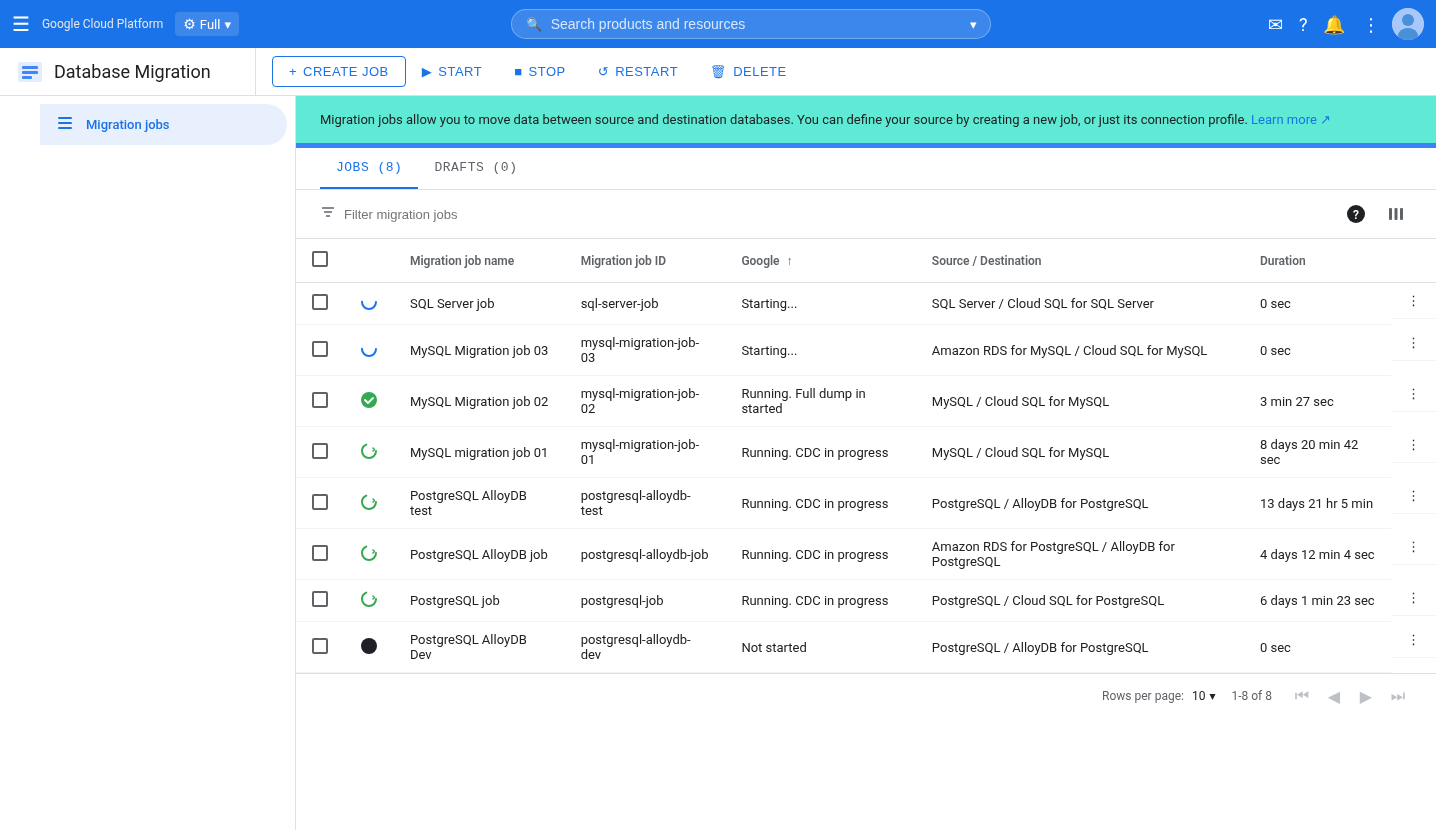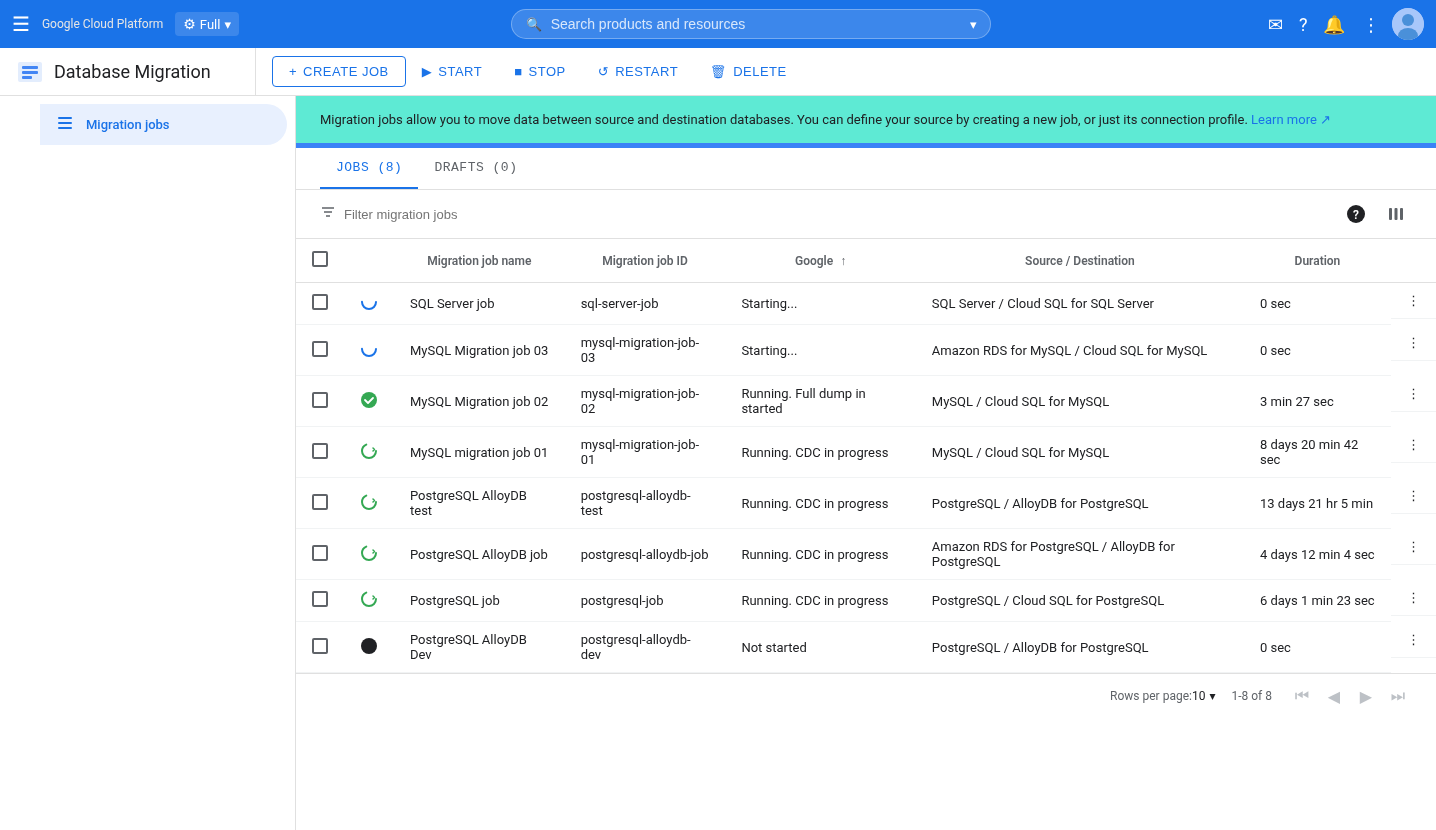--- a/index.html
+++ b/index.html
@@ -130,21 +130,21 @@
     }
     .toolbar-actions { display: flex; align-items: center; gap: 8px; }
     .toolbar-icon-btn {
       width: 32px; height: 32px; display: flex; align-items: center; justify-content: center;
       cursor: pointer; border-radius: 50%; color: #5f6368; font-size: 18px;
     }
 
     
     .data-table { width: 100%; border-collapse: collapse; }
     .data-table th {
-      text-align: center; padding: 12px 16px;
+      text-align: left; padding: 12px 16px;
       font-size: 12px; font-weight: 600; color: #5f6368;
       border-bottom: 1px solid #e0e0e0;
       white-space: nowrap;
     }
     .data-table th:first-child { width: 48px; text-align: center; }
     .data-table td {
       padding: 10px 16px; border-bottom: 1px solid #f1f3f4;
       font-size: 13px; color: #202124; vertical-align: middle;
     }
     .data-table td:first-child { text-align: center; width: 48px; }
@@ -158,21 +158,21 @@
       display: flex; align-items: center; justify-content: center;
     }
     .name-cell { color: #1a73e8; cursor: pointer; }
 
     
     .pagination {
       display: flex; align-items: center; justify-content: flex-end;
       padding: 8px 24px; gap: 16px; font-size: 12px; color: #5f6368;
       border-top: 1px solid #e0e0e0;
     }
-    .rows-per-page { display: flex; align-items: center; }
+    .rows-per-page { display: flex; align-items: center; gap: 8px; }
     .rows-select {
       font-size: 12px; color: #202124; border: none; background: transparent;
       cursor: pointer; display: flex; align-items: center; gap: 4px;
     }
     .page-nav { display: flex; align-items: center; gap: 4px; }
     .page-nav-btn {
       width: 28px; height: 28px; display: flex; align-items: center; justify-content: center;
       cursor: pointer; border-radius: 50%; color: #5f6368; font-size: 16px;
       border: none; background: transparent;
     }

